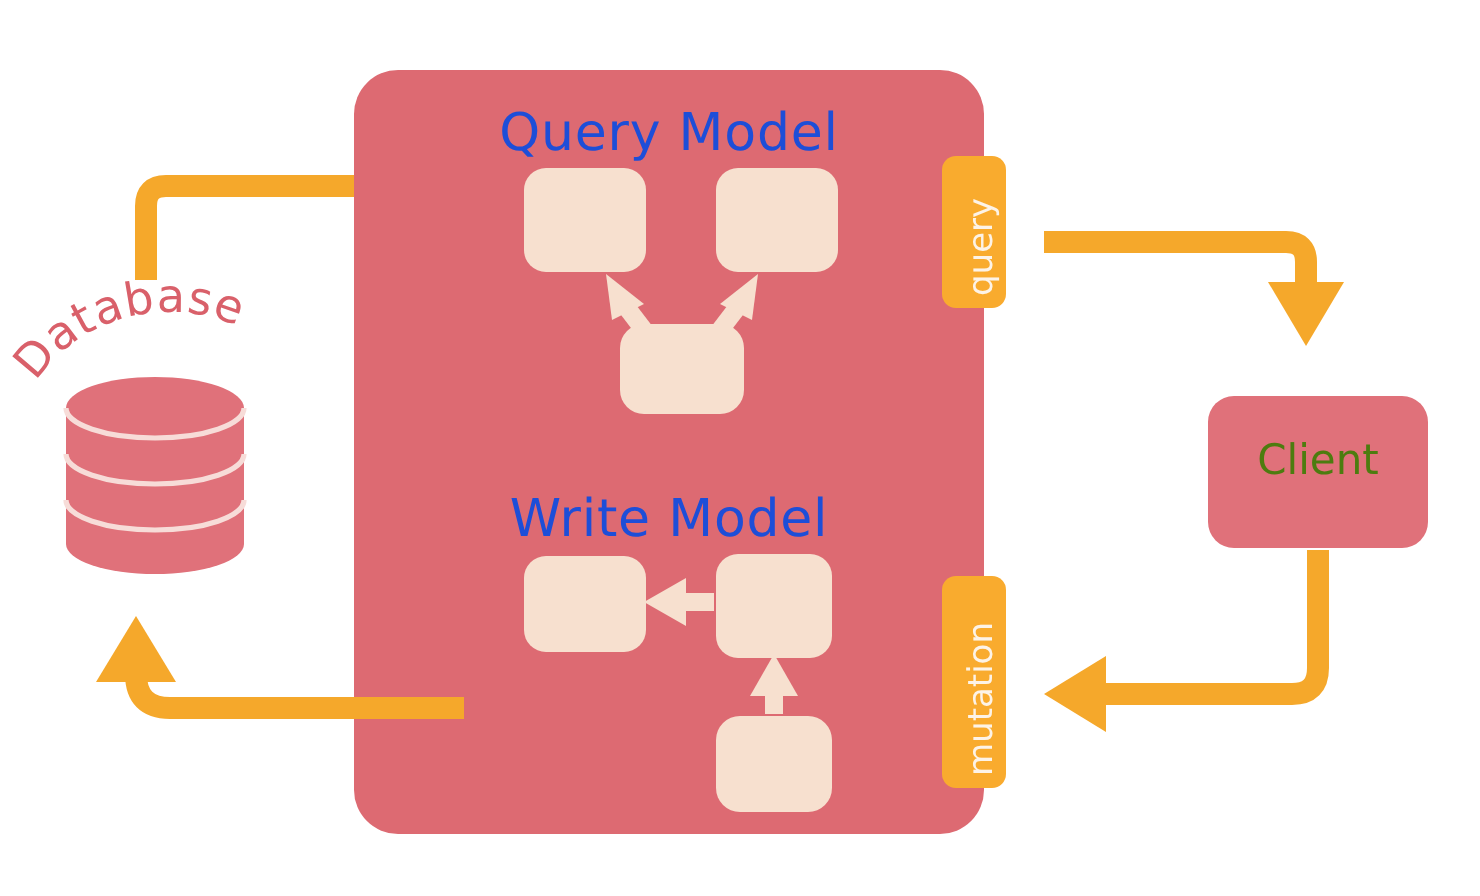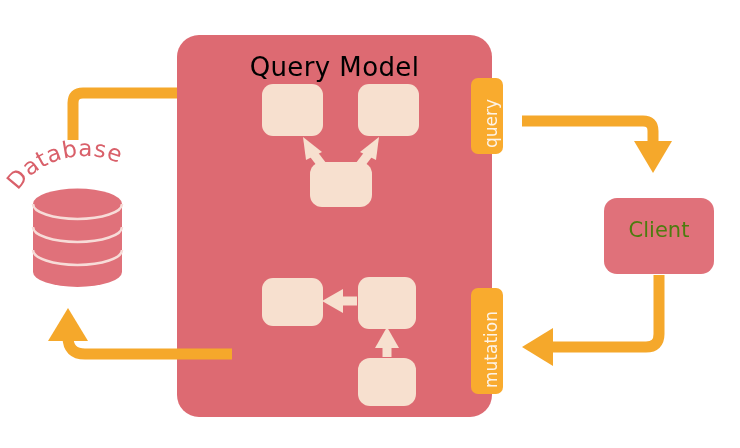--- a/index.html
+++ b/index.html
@@ -1,19 +1,19 @@
 <!DOCTYPE html>
 <html><head>
 <meta charset="utf-8">
 <style>
   html,body{margin:0;padding:0;background:#ffffff;}
   body{width:740px;height:448px;overflow:hidden;font-family:"DejaVu Sans",sans-serif;}
   #stage{position:relative;width:740px;height:448px;background:#ffffff;}
   #stage svg.layer{position:absolute;left:0;top:0;width:740px;height:448px;}
-  .lbl{position:absolute;color:#000000;font-family:"DejaVu Sans",sans-serif;pointer-events:none;}
+  .lbl{position:absolute;color:#1d4ed8;font-family:"DejaVu Sans",sans-serif;pointer-events:none;}
   #query-model-title{left:177px;top:52px;width:315px;text-align:center;font-size:26px;letter-spacing:.4px;}
   #write-model-title{left:177px;top:245px;width:315px;text-align:center;font-size:26px;letter-spacing:.4px;}
   #client-label{left:604px;top:218px;width:110px;text-align:center;font-size:21px;color:#4d7c0f;}
   .tabtext{position:absolute;color:#fdf3e7;font-size:17px;white-space:nowrap;transform-origin:0 0;}
 </style>
 </head>
 <body>
 
 <div id="stage">
 
@@ -90,20 +90,21 @@
       <path id="dbArc" d="M 15 196 A 78 72 0 0 1 140 177" fill="none"></path>
     </defs>
     <text font-family="DejaVu Sans, sans-serif" font-size="23" fill="#d9606a" letter-spacing="0.5">
       <textPath href="#dbArc" startOffset="4%">
         <tspan>Database</tspan>
       </textPath>
     </text>
   </svg>
 
   <div class="lbl" id="query-model-title">Query Model</div>
+  <div class="lbl" id="write-model-title">Write Model</div>
 
   <div class="lbl" id="client-label">Client</div>
 
   <svg class="layer" viewBox="0 0 740 448">
     <rect x="471" y="78" width="32" height="76" rx="7" ry="7" fill="#f9ab2e"></rect>
     <rect x="471" y="288" width="32" height="106" rx="7" ry="7" fill="#f9ab2e"></rect>
   </svg>
 
   <div class="tabtext" style="left:481px;top:148px;transform:rotate(-90deg);">query</div>
   <div class="tabtext" style="left:481px;top:388px;transform:rotate(-90deg);">mutation</div>

